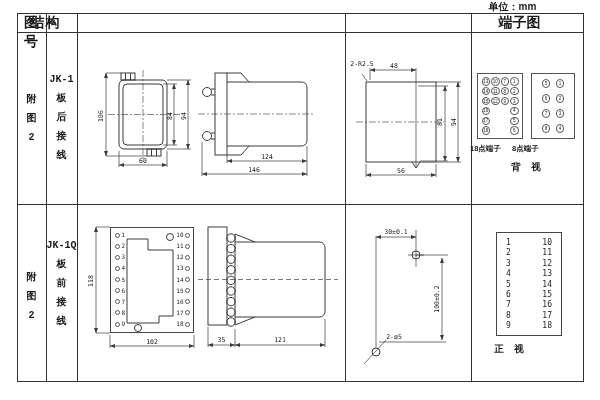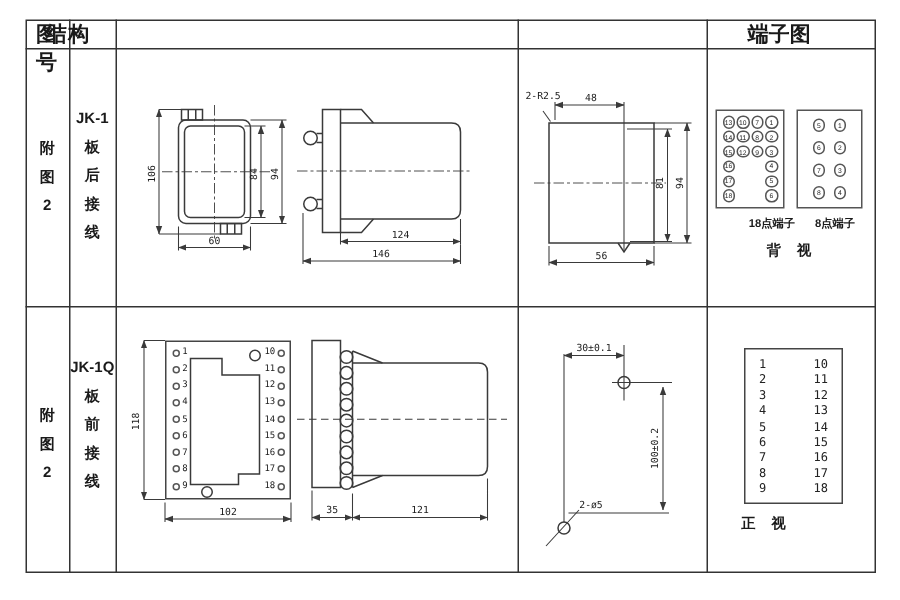--- a/index.html
+++ b/index.html
@@ -7,38 +7,38 @@
         font-family:"Liberation Sans",sans-serif;color:#1a1a1a;}
   .tbl{position:absolute;left:17px;top:13px;width:567px;height:369px;
        border:1px solid #333;box-sizing:border-box;}
   .vl{position:absolute;top:13px;height:369px;width:1px;background:#333;}
   .hl{position:absolute;left:17px;width:567px;height:1px;background:#333;}
   .hcell{position:absolute;top:13px;height:19px;line-height:19px;text-align:center;
          font-size:14px;font-weight:700;letter-spacing:1px;}
   .unit{position:absolute;left:465px;top:0px;width:95px;text-align:center;
         font-size:10px;font-weight:700;}
   .vt{position:absolute;text-align:center;font-size:10px;font-weight:700;}
-  .vt span{display:block;line-height:19px;}
+  .vt span{display:block;line-height:19px;font-family:Liberation Mono, monospace;}
   svg{position:absolute;overflow:visible;}
   svg line,svg path,svg rect,svg circle,svg polyline,svg polygon{
     stroke:#3a3a3a;fill:none;stroke-width:1;}
   svg .d{stroke-width:0.7;}
   svg .cl{stroke-width:0.6;stroke-dasharray:7 2 2 2;}
   svg .dsh{stroke-width:0.7;stroke-dasharray:5 3;}
   svg text{stroke:none;fill:#1a1a1a;font-size:6.5px;text-anchor:middle;
            font-family:"DejaVu Sans Mono",monospace;}
   .blk{position:absolute;border:1px solid #555;box-sizing:border-box;background:#fff;}
   .g18{display:grid;grid-template-columns:repeat(4,1fr);justify-items:center;
        align-content:space-between;padding:3px;}
   .g8{display:grid;grid-template-columns:repeat(2,1fr);justify-items:center;
       align-content:space-between;padding:5px 7px;}
   .ct{display:flex;align-items:center;justify-content:center;width:8.5px;height:8.5px;
       border:0.8px solid #555;border-radius:50%;font-size:4.5px;color:#222;box-sizing:border-box;}
   .ct:empty{visibility:hidden;}
-  .cap{position:absolute;text-align:right;font-size:7.5px;font-weight:700;}
+  .cap{position:absolute;text-align:left;font-size:7.5px;font-weight:700;}
   .viewlbl{position:absolute;text-align:center;font-size:9.5px;font-weight:700;letter-spacing:4px;}
   .fbox{position:absolute;left:110px;top:227px;width:84px;height:106px;
         border:1px solid #444;box-sizing:border-box;}
   .flist{position:absolute;display:flex;flex-direction:column;justify-content:space-between;}
   .flist span{display:flex;align-items:center;font-size:6px;line-height:6px;color:#222;
               font-family:"DejaVu Sans Mono",monospace;}
   .fl span::before{content:"";width:3px;height:3px;border:0.7px solid #555;border-radius:50%;
                    margin-right:1.5px;flex:none;}
   .fr span{justify-content:flex-end;}
   .fr span::after{content:"";width:3px;height:3px;border:0.7px solid #555;border-radius:50%;
@@ -54,20 +54,21 @@
 <div class="page">
 
   <svg width="0" height="0">
     <defs>
       <marker id="ar" viewBox="0 0 10 10" refX="9.5" refY="5" markerWidth="8" markerHeight="8" orient="auto-start-reverse">
         <path d="M0,1.2 L10,5 L0,8.8 Z" style="fill:#3a3a3a;stroke:none"></path>
       </marker>
     </defs>
   </svg>
 
+  <div class="unit">单位：mm</div>
 
   <div class="tbl"></div>
   <div class="vl" style="left:46px"></div>
   <div class="vl" style="left:77px"></div>
   <div class="vl" style="left:345px"></div>
   <div class="vl" style="left:471px"></div>
   <div class="hl" style="top:32px"></div>
   <div class="hl" style="top:204px"></div>
 
   <div class="hcell" style="left:17px;width:29px">图号</div>

